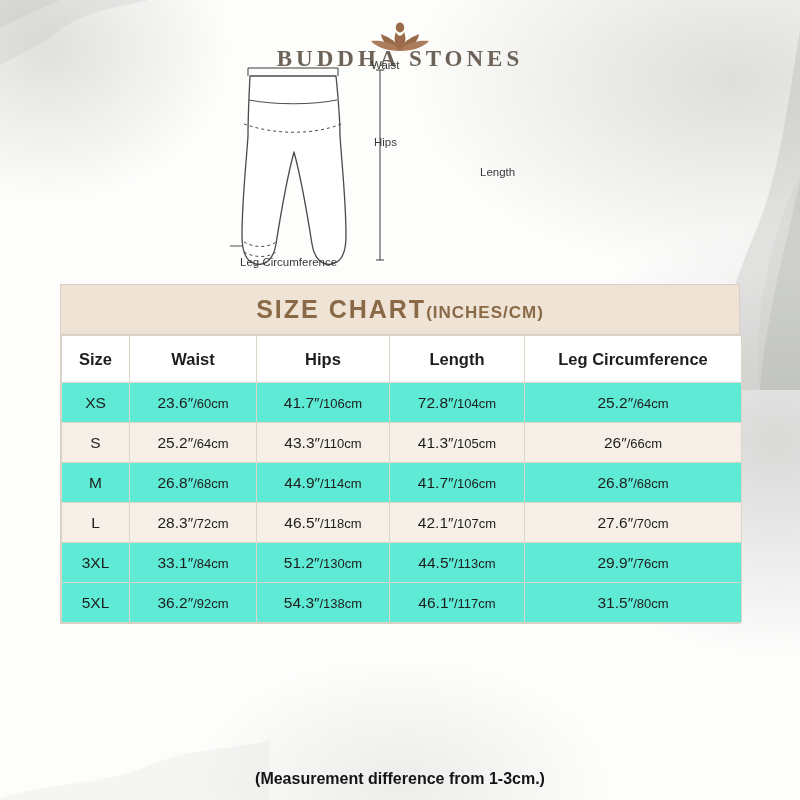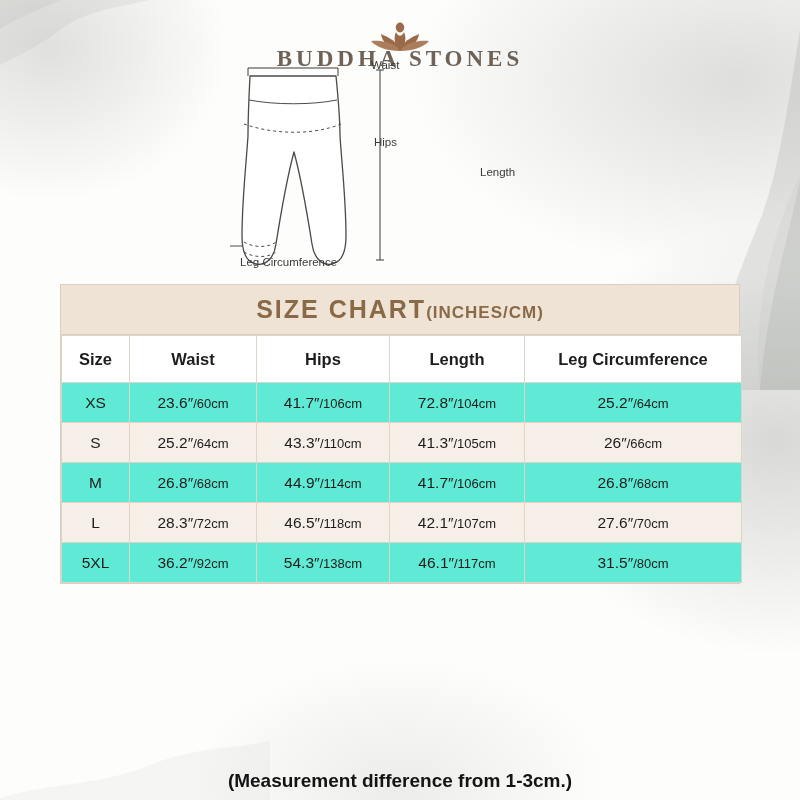--- a/index.html
+++ b/index.html
@@ -149,21 +149,21 @@
   col.c-hips { width: 133px; }
   col.c-length { width: 135px; }
   col.c-legc { width: 217px; }
 
   .footnote {
     position: absolute;
     top: 770px;
     left: 0;
     width: 800px;
     text-align: center;
-    font-size: 19px;
+    font-size: 16px;
     font-weight: 700;
     color: #141414;
     font-family: "Liberation Sans", sans-serif;
   }
 </style>
 </head>
 <body>
 
 <div class="page">
 
@@ -266,20 +266,27 @@
           <td><span>26.8″</span><span class="unit">/68cm</span></td>
         </tr>
         <tr class="alt">
           <td>L</td>
           <td><span>28.3″</span><span class="unit">/72cm</span></td>
           <td><span>46.5″</span><span class="unit">/118cm</span></td>
           <td><span>42.1″</span><span class="unit">/107cm</span></td>
           <td><span>27.6″</span><span class="unit">/70cm</span></td>
         </tr>
         <tr>
+          <td>3XL</td>
+          <td><span>33.1″</span><span class="unit">/84cm</span></td>
+          <td><span>51.2″</span><span class="unit">/130cm</span></td>
+          <td><span>44.5″</span><span class="unit">/113cm</span></td>
+          <td><span>29.9″</span><span class="unit">/76cm</span></td>
+        </tr>
+        <tr>
           <td>5XL</td>
           <td><span>36.2″</span><span class="unit">/92cm</span></td>
           <td><span>54.3″</span><span class="unit">/138cm</span></td>
           <td><span>46.1″</span><span class="unit">/117cm</span></td>
           <td><span>31.5″</span><span class="unit">/80cm</span></td>
         </tr>
       </tbody>
     </table>
   </div>
 

